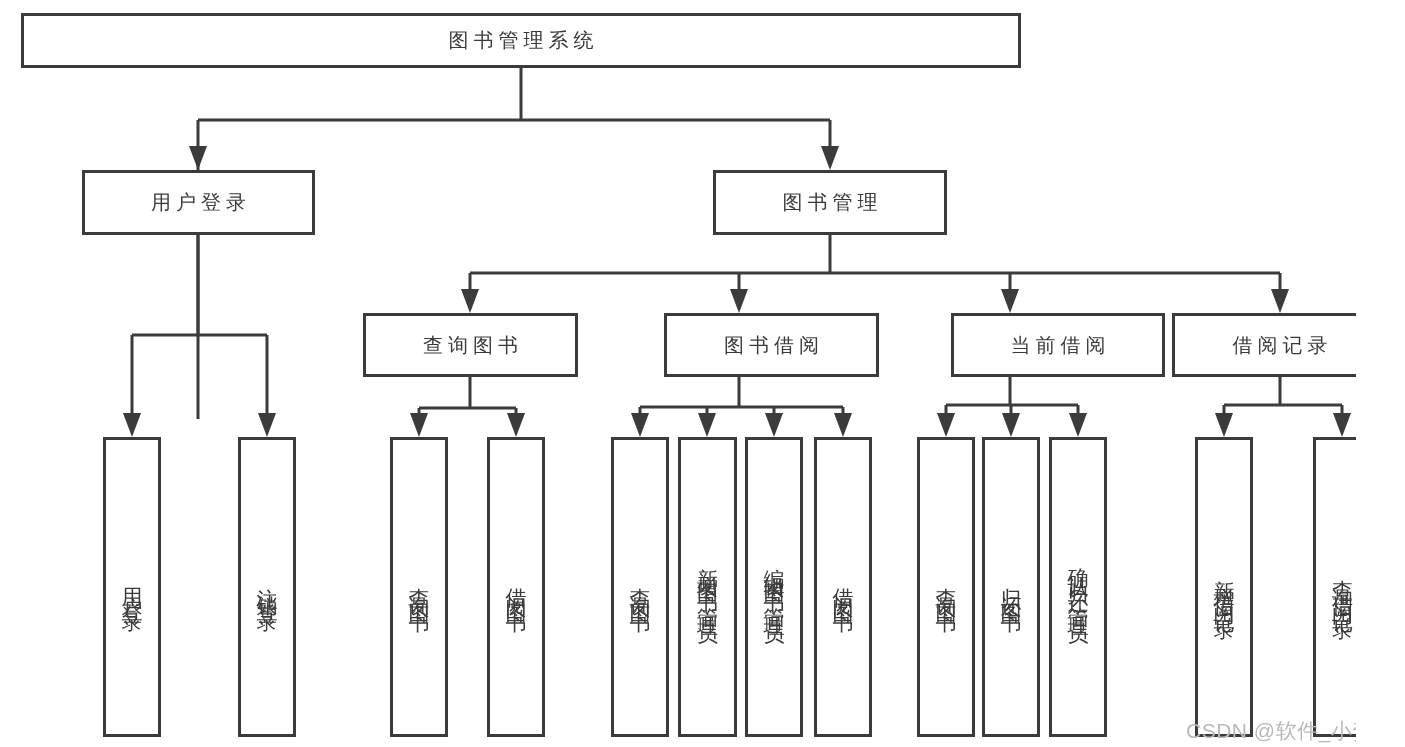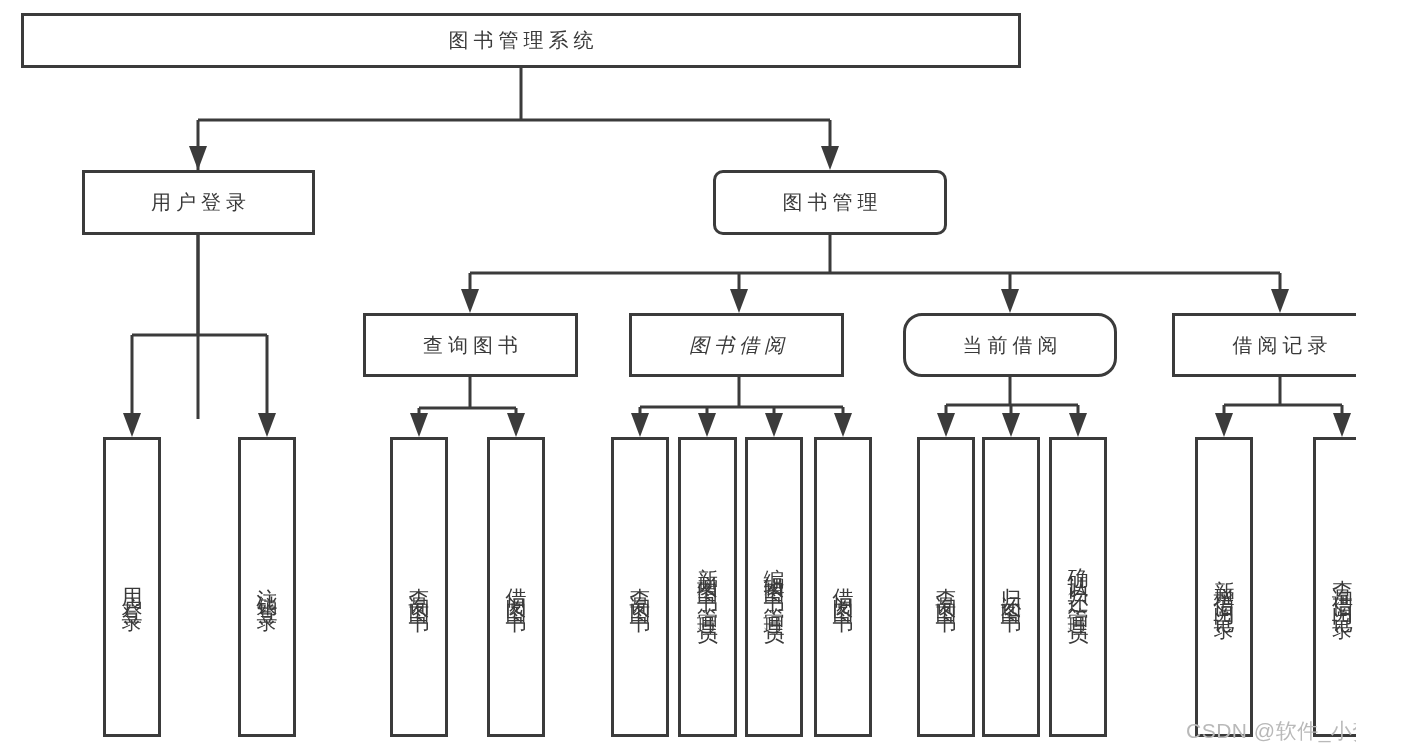--- a/index.html
+++ b/index.html
@@ -93,25 +93,25 @@
     <g>
       <path d="M1280 377 V405 M1224 405 H1342 M1224 405 V419 M1342 405 V419"></path>
       <polygon points="1215,413 1233,413 1224,437"></polygon>
       <polygon points="1333,413 1351,413 1342,437"></polygon>
     </g>
   </svg>
 
   <div class="node h" style="left:21px;top:13px;width:1000px;height:55px;">图书管理系统</div>
 
   <div class="node h" style="left:82px;top:170px;width:233px;height:65px;">用户登录</div>
-  <div class="node h" style="left:713px;top:170px;width:234px;height:65px;border-radius:10px;">图书管理</div>
+  <div class="node h" style="left:713px;top:170px;width:234px;height:65px;">图书管理</div>
 
   <div class="node h" style="left:363px;top:313px;width:215px;height:64px;">查询图书</div>
-  <div class="node h" style="left:629px;top:313px;width:215px;height:64px;font-style:italic;">图书借阅</div>
-  <div class="node h" style="left:903px;top:313px;width:214px;height:64px;border-radius:19px;">当前借阅</div>
+  <div class="node h" style="left:664px;top:313px;width:215px;height:64px;">图书借阅</div>
+  <div class="node h" style="left:951px;top:313px;width:214px;height:64px;">当前借阅</div>
   <div class="node h" style="left:1172px;top:313px;width:216px;height:64px;">借阅记录</div>
 
   <div class="node v" style="left:103px;top:437px;width:58px;height:300px;">用户登录</div>
   <div class="node v" style="left:238px;top:437px;width:58px;height:300px;">注销登录</div>
 
   <div class="node v" style="left:390px;top:437px;width:58px;height:300px;">查询图书</div>
   <div class="node v" style="left:487px;top:437px;width:58px;height:300px;">借阅图书</div>
 
   <div class="node v" style="left:611px;top:437px;width:58px;height:300px;">查询图书</div>
   <div class="node v" style="left:678px;top:437px;width:59px;height:300px;">新增图书（管理员）</div>

